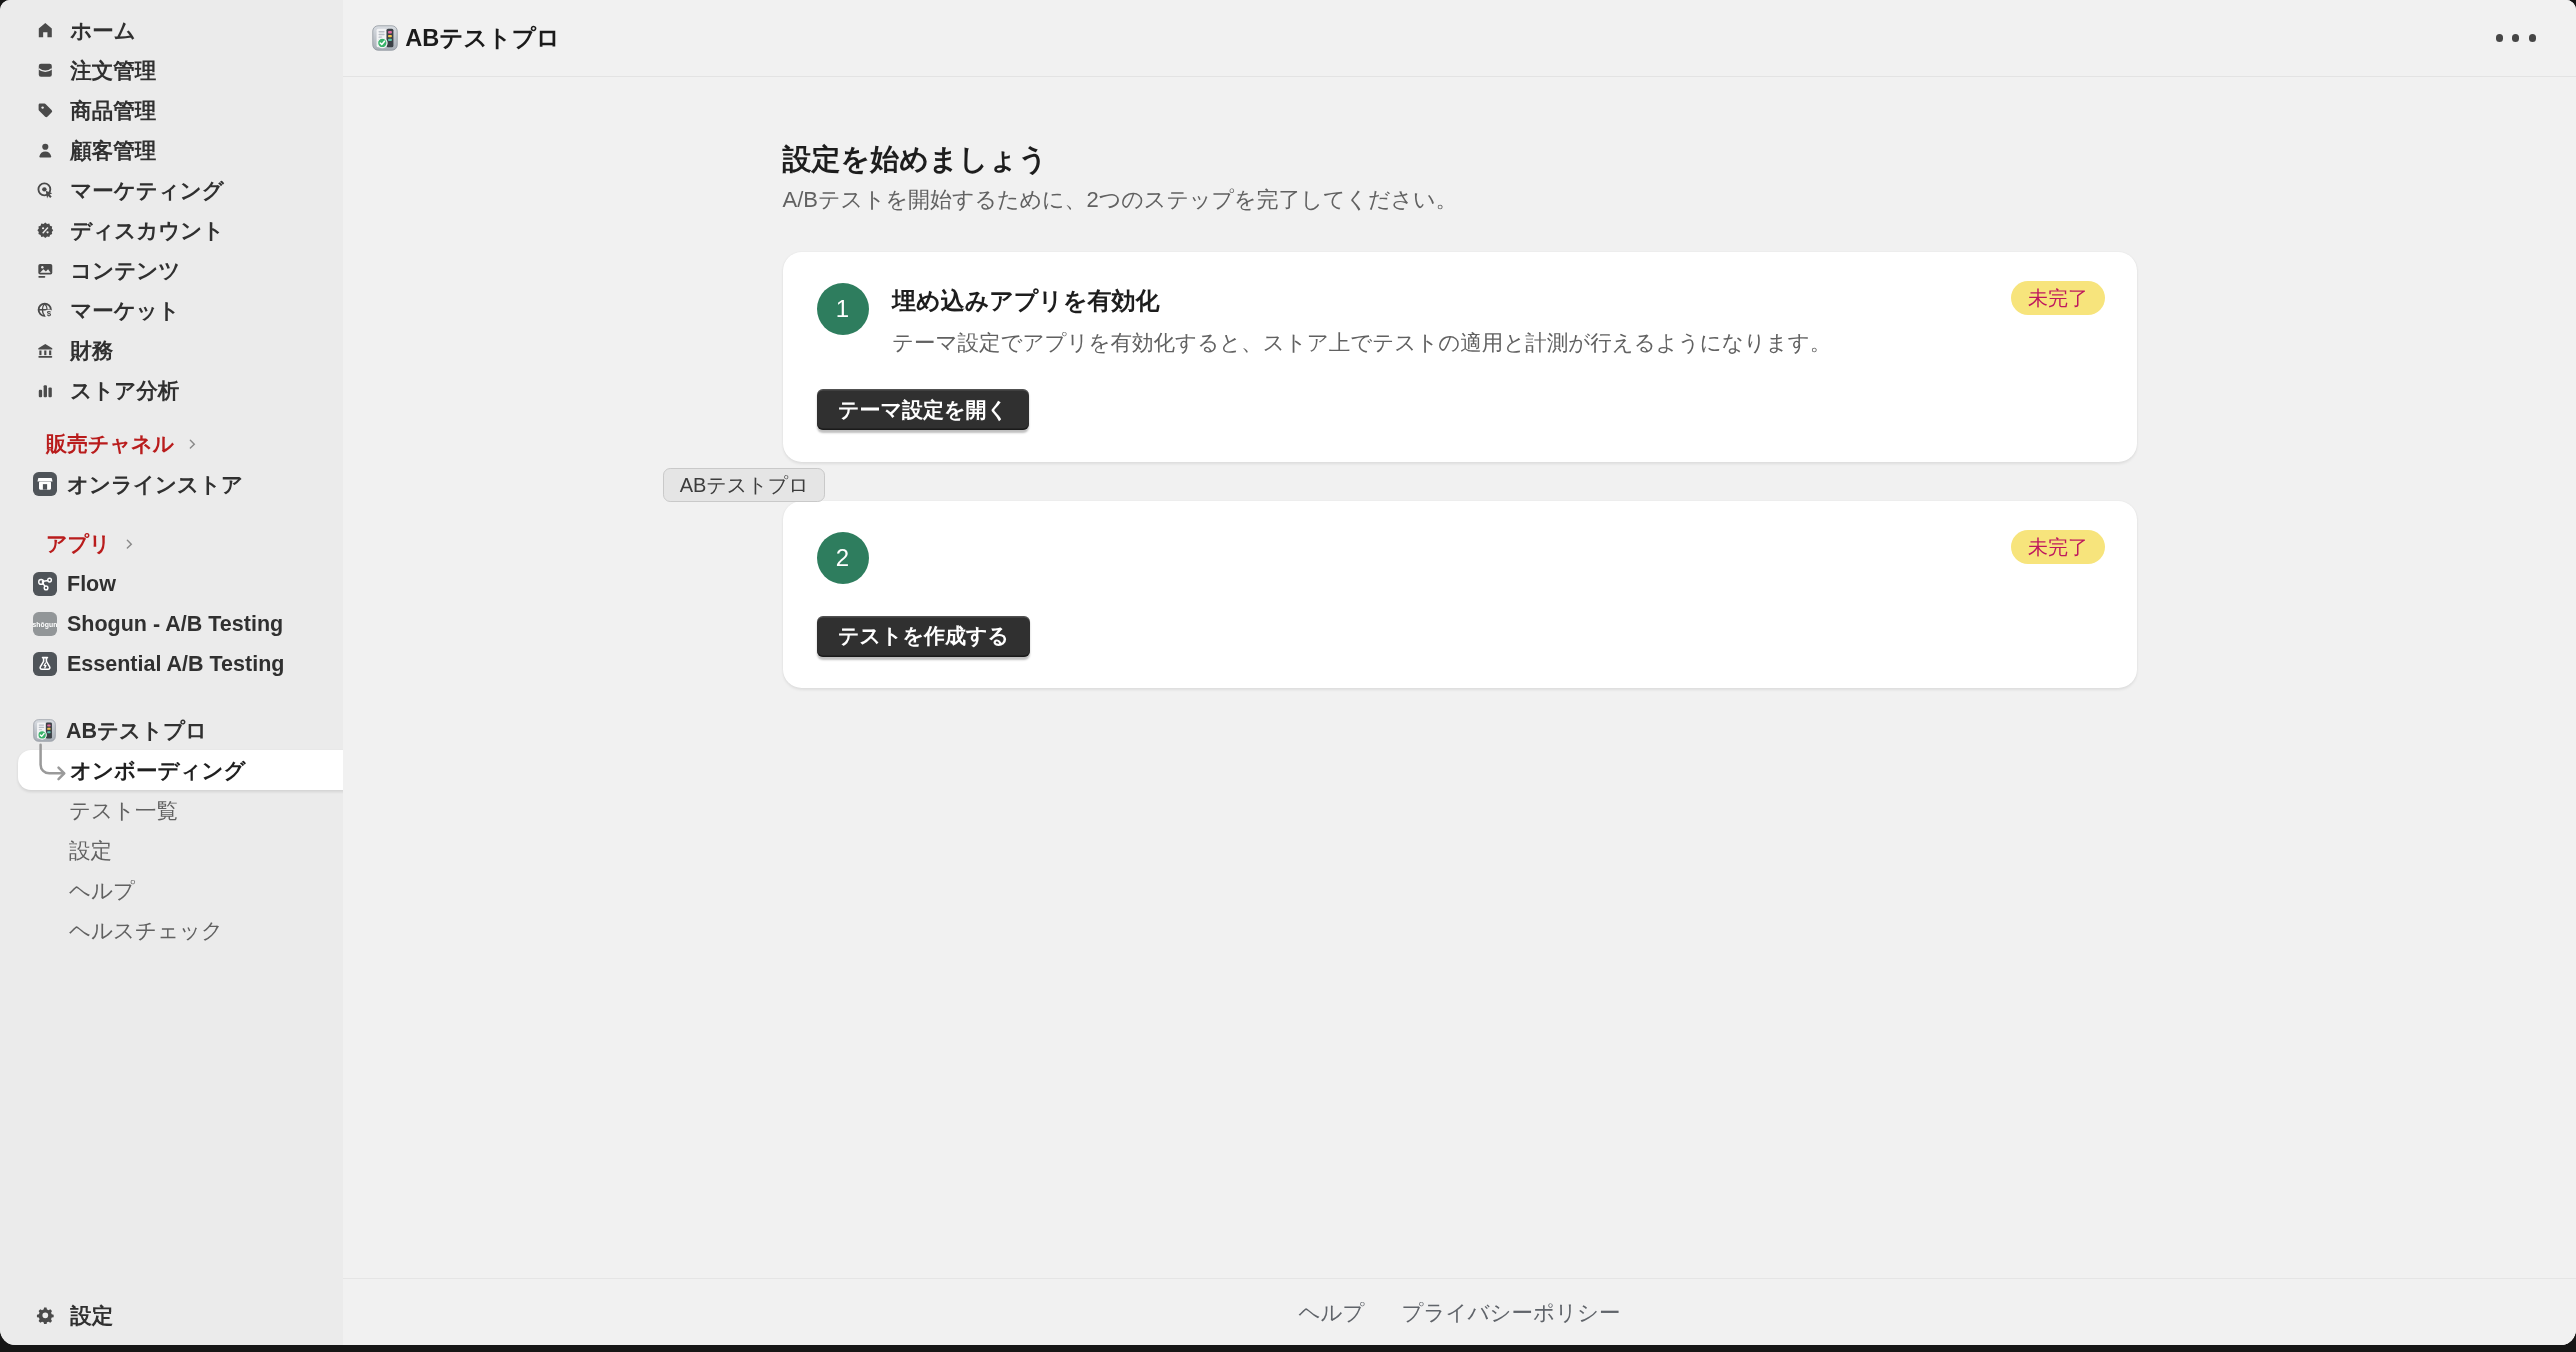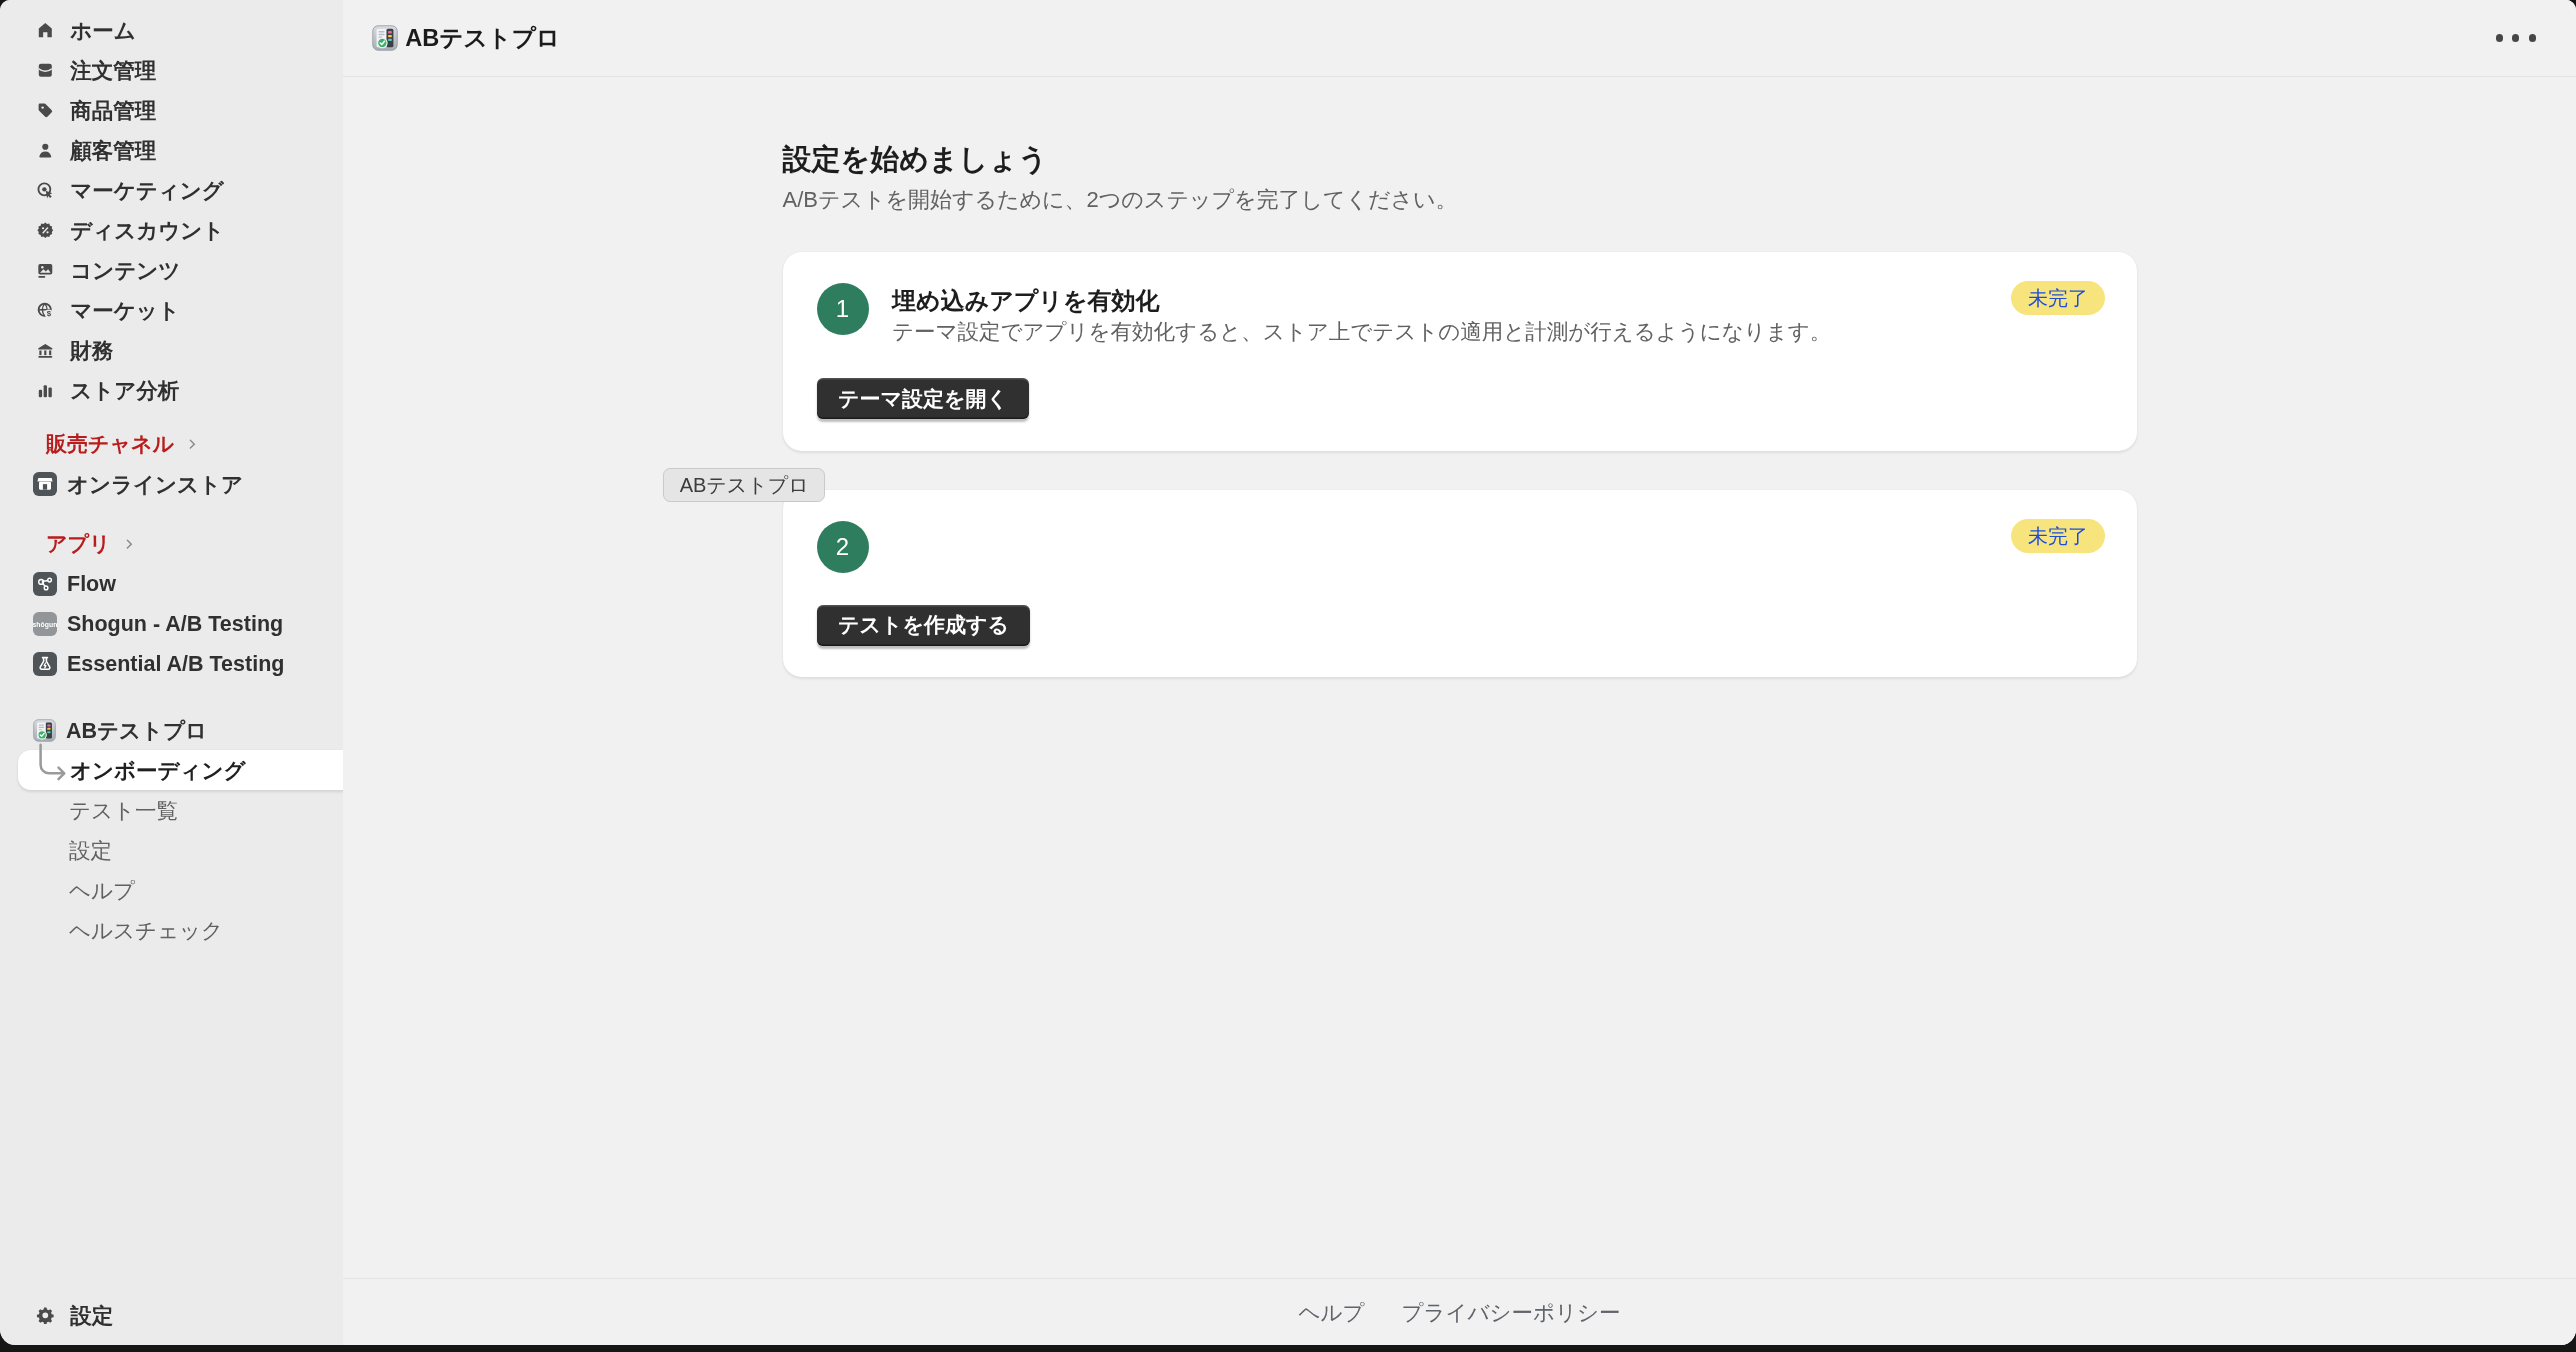--- a/index.html
+++ b/index.html
@@ -87,24 +87,24 @@
     padding:31.5px 34px; position:relative;
     box-shadow:0 1.4px 2.9px rgba(0,0,0,.08), 0 0 1.4px rgba(0,0,0,.05);
   }
   .card-row { display:flex; gap:23.6px; }
   .step-circle {
     width:52px; height:52px; flex:0 0 52px; border-radius:50%;
     background:#2e7d5e; color:#ffffff; font-size:24px; font-weight:500;
     display:flex; align-items:center; justify-content:center;
   }
   .card-title { font-size:24px; font-weight:700; color:#1d1d1d; padding-top:2.9px; line-height:30px; }
-  .card-desc { margin-top:2px; font-size:21.5px; line-height:29px; color:#616161; }
+  .card-desc { margin-top:13px; font-size:21.5px; line-height:29px; color:#616161; }
   .badge {
     position:absolute; top:29px; right:31.5px;
-    background:#f7e47c; color:#1d4ed8; font-size:20px; line-height:20px;
+    background:#f7e47c; color:#be185d; font-size:20px; line-height:20px;
     padding:7.2px 17px; border-radius:17px; font-weight:500;
   }
   .btn-dark {
     margin-top:31.5px; height:41px; padding:0 21.5px; border:none; cursor:pointer;
     background:#303030; border-radius:6px; color:#ffffff;
     font-family:inherit; font-size:21px; font-weight:600; display:inline-flex; align-items:center;
     box-shadow:inset 0 1.4px 0 rgba(255,255,255,.16), inset 0 -1.4px 0 rgba(0,0,0,.45), 0 2.1px 2.1px rgba(0,0,0,.25);
   }
   .tooltip {
     position:absolute; left:320px; top:468px; height:34px;

